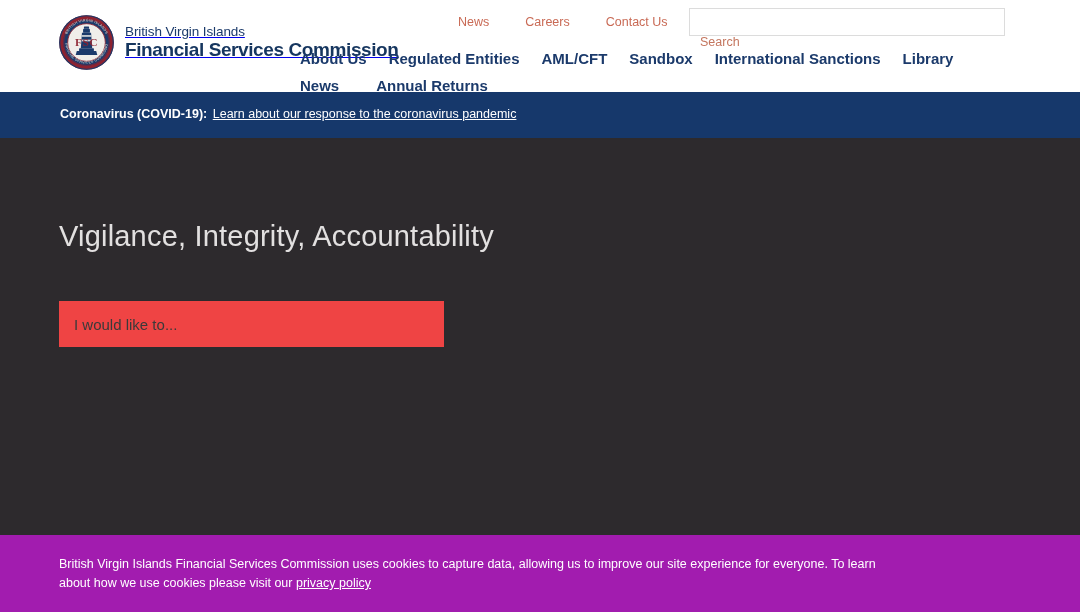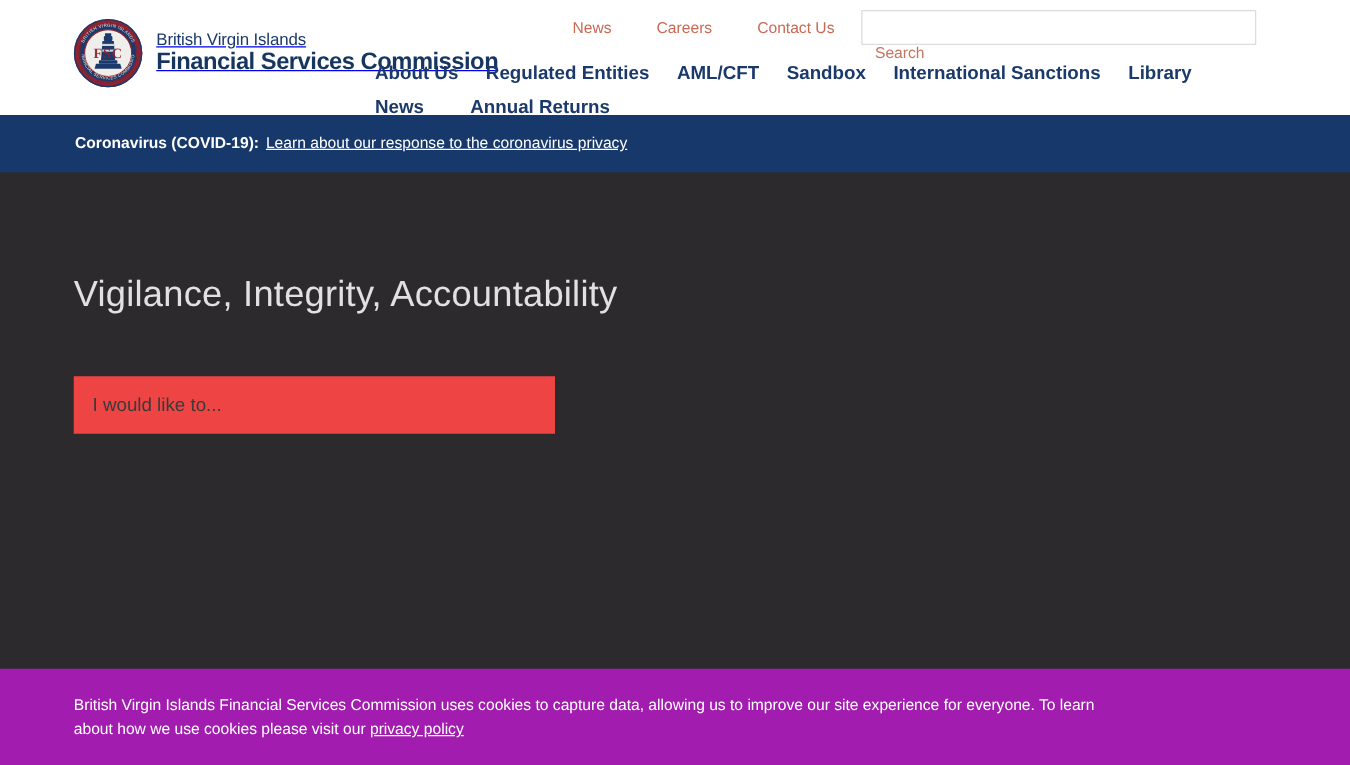--- a/index.html
+++ b/index.html
@@ -304,21 +304,21 @@
     <a class="nav-link" href="#">Sandbox</a>
     <a class="nav-link" href="#">International Sanctions</a>
     <a class="nav-link" href="#">Library</a>
     <a class="nav-link" href="#">News</a>
     <a class="nav-link wrap-start" href="#">Annual Returns</a>
   </nav>
 
   <div class="covid-banner">
     <div class="covid-inner">
       <span class="covid-label">Coronavirus (COVID-19):</span>
-      <a class="covid-link" href="#">Learn about our response to the coronavirus privacy</a>
+      <a class="covid-link" href="#">Learn about our response to the coronavirus pandemic</a>
     </div>
   </div>
 
   <section class="hero">
     <h1 class="hero-title">Vigilance, Integrity, Accountability</h1>
     <div class="hero-field">
       <input class="hero-field-input" type="text" placeholder="I would like to..." style="">
     </div>
   </section>
 

